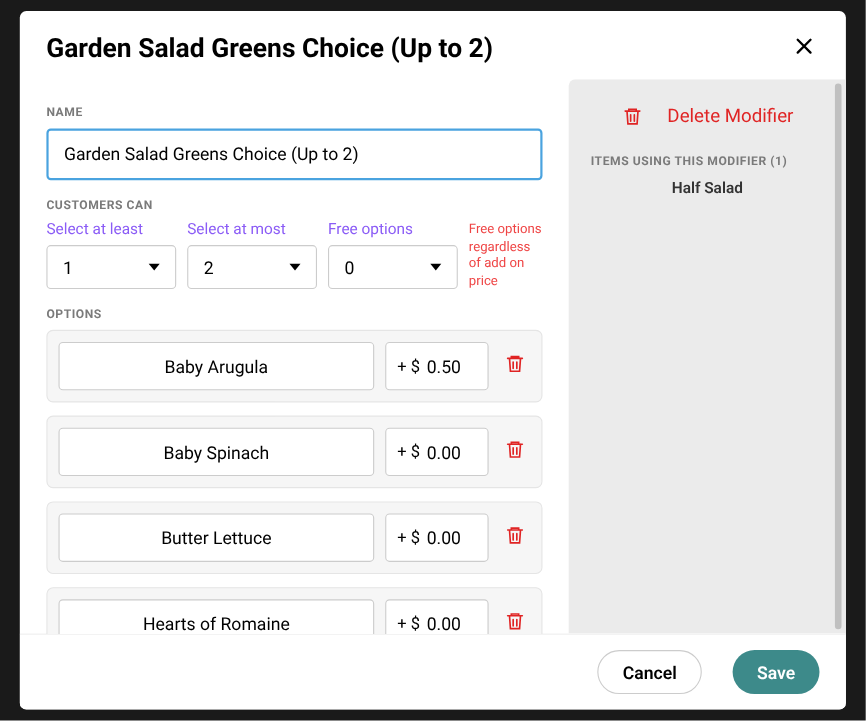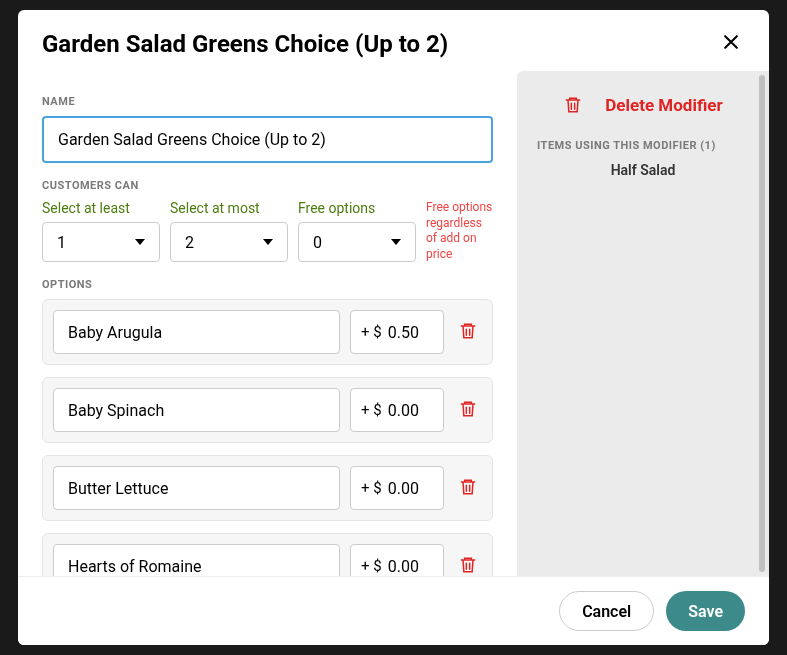--- a/index.html
+++ b/index.html
@@ -11,37 +11,37 @@
     .close-btn svg { width: 20px; height: 20px; }
     .body { flex: 1; display: flex; overflow: hidden; }
     .left { flex: 1; padding: 0 24px 16px; overflow-y: auto; }
     .right { width: 252px; background: #ebebeb; padding: 24px 20px; border-radius: 6px 0 0 0; position: relative; }
     .right::after { content: ''; position: absolute; right: 4px; top: 4px; bottom: 4px; width: 6px; background: #c0c0c0; border-radius: 3px; }
     .section-label { font-size: 11px; font-weight: 700; letter-spacing: 0.5px; color: #7a7a7a; text-transform: uppercase; margin-bottom: 8px; margin-top: 16px; }
     .left .section-label:first-child { margin-top: 24px; }
     .name-input { width: 100%; padding: 12px 14px; font-size: 16px; border: 2px solid #4aa3df; border-radius: 4px; outline: none; }
     .row { display: flex; gap: 10px; align-items: flex-end; }
     .field { display: flex; flex-direction: column; }
-    .field-label { font-size: 14px; color: #4d7c0f; margin-bottom: 6px; }
+    .field-label { font-size: 14px; color: #8b5cf6; margin-bottom: 6px; }
     .select { width: 118px; height: 40px; border: 1px solid #ccc; border-radius: 4px; display: flex; align-items: center; justify-content: space-between; padding: 0 14px; cursor: pointer; background: #fff; }
     .select span { font-size: 16px; color: #000; }
     .caret { width: 0; height: 0; border-left: 5px solid transparent; border-right: 5px solid transparent; border-top: 6px solid #000; }
     .free-note { font-size: 12px; color: #ef4444; line-height: 1.3; max-width: 90px; padding-bottom: 0; }
     .option-card { background: #f6f6f6; border: 1px solid #e5e5e5; border-radius: 6px; padding: 10px; display: flex; align-items: center; gap: 10px; margin-bottom: 12px; }
-    .option-name { flex: 1; height: 44px; border: 1px solid #ccc; border-radius: 4px; padding: 0 14px; font-size: 16px; background: #fff; }
+    .option-name { flex: 1; height: 44px; border: 1px solid #ccc; border-radius: 4px; padding: 0 14px; font-size: 16px; background: #fff; text-align: center; }
     .option-price { width: 94px; height: 44px; border: 1px solid #ccc; border-radius: 4px; display: flex; align-items: center; padding: 0 10px; gap: 6px; background: #fff; }
     .option-price .prefix { font-size: 15px; color: #000; }
     .option-price .val { font-size: 16px; color: #000; border: none; outline: none; width: 40px; }
     .trash { background: none; border: none; cursor: pointer; padding: 4px; }
     .trash svg { width: 20px; height: 20px; stroke: #e02424; fill: none; }
-    .delete-modifier { display: flex; align-items: center; gap: 22px; color: #e02424; font-weight: 700; font-size: 17px; cursor: pointer; margin-bottom: 24px; justify-content: center; }
+    .delete-modifier { display: flex; align-items: center; gap: 22px; color: #e02424; font-weight: 400; font-size: 17px; cursor: pointer; margin-bottom: 24px; justify-content: center; }
     .delete-modifier svg { width: 20px; height: 20px; stroke: #e02424; fill: none; }
     .items-label { font-size: 11px; font-weight: 700; letter-spacing: 0.5px; color: #7a7a7a; text-transform: uppercase; margin-bottom: 10px; }
     .item-link { font-size: 14px; color: #333; font-weight: 600; cursor: pointer; text-align: center; }
-    .footer { display: flex; justify-content: flex-end; gap: 12px; padding: 14px 24px; border-top: 1px solid #eee; background: #fff; }
+    .footer { display: flex; justify-content: flex-end; gap: 28px; padding: 14px 24px; border-top: 1px solid #eee; background: #fff; }
     .btn { height: 40px; padding: 0 22px; border-radius: 20px; font-size: 16px; font-weight: 600; cursor: pointer; border: none; }
     .btn-cancel { background: #fff; border: 1px solid #ccc; color: #000; }
     .btn-save { background: #3d8a8a; color: #fff; }
   </style>
 </head>
 <body>
 
 <div class="modal">
   <div class="header">
     <h1>Garden Salad Greens Choice (Up to 2)</h1>

